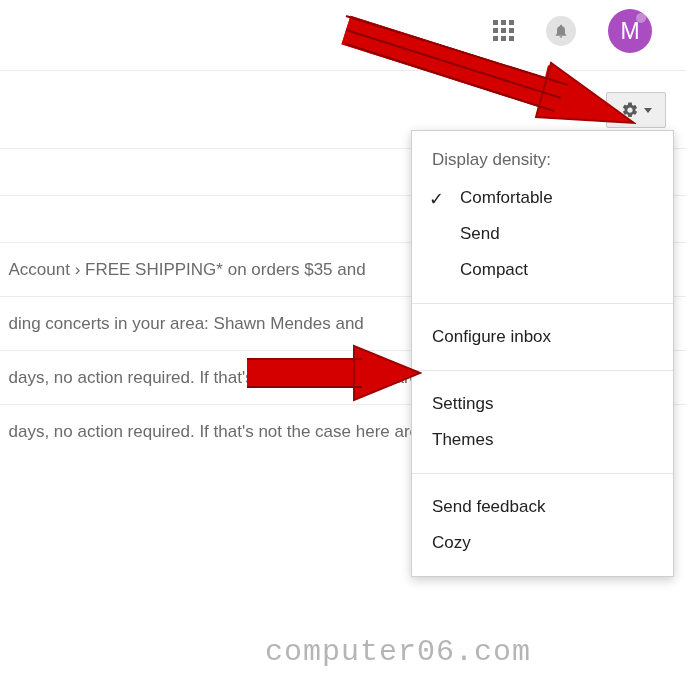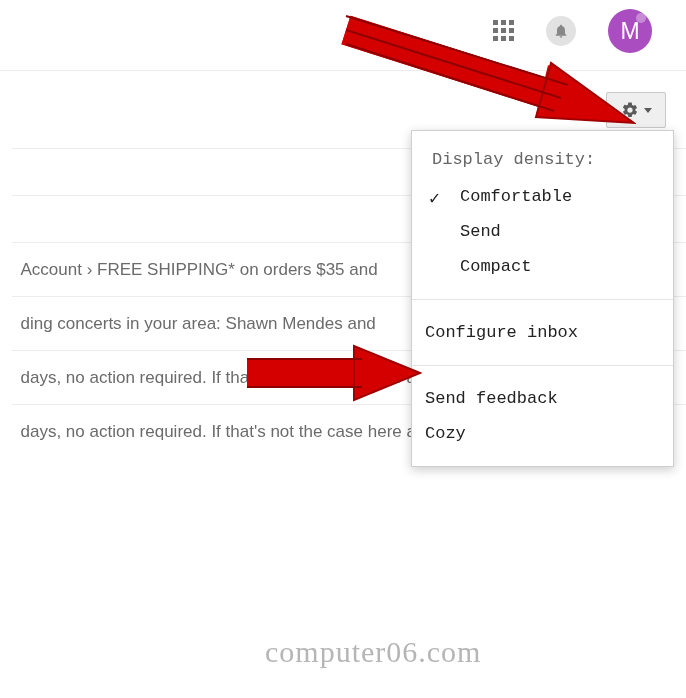--- a/index.html
+++ b/index.html
@@ -15,42 +15,42 @@
   .avatar { position: absolute; top: 9px; right: 34px; width: 44px; height: 44px; border-radius: 50%; background: #a94dc0; color: #fff; display:flex; align-items:center; justify-content:center; font-size: 23px; font-weight: 400; cursor:pointer; }
   .avatar .shine { position:absolute; top:4px; right:6px; width:10px; height:10px; border-radius:50%; background:rgba(255,255,255,0.35); }
 
   
   .toolbar { position: absolute; top: 70px; left: 0; right: 0; height: 78px; background: #fff; border-top: 1px solid #ececec; }
   .gear-btn { position: absolute; top: 92px; right: 20px; width: 60px; height: 36px; background: #efefef; border: 1px solid #c9c9c9; border-radius: 2px; display:flex; align-items:center; justify-content:center; gap:5px; cursor:pointer; }
   .gear-btn svg { width: 18px; height: 18px; fill: #5a5a5a; }
   .gear-btn .caret { width:0; height:0; border-left:4px solid transparent; border-right:4px solid transparent; border-top:5px solid #5a5a5a; }
 
   
-  .rows { position: absolute; top: 148px; left: 12px; right: 0; }
+  .rows { position: absolute; top: 148px; left: 0; right: 0; }
   .mail-row { height: 54px; border-top: 1px solid #ececec; background: #fff; display:flex; align-items:center; padding-left: 0; color:#6b6b6b; font-size:17px; white-space:nowrap; overflow:hidden; position:relative; }
   .mail-row .snippet { position:absolute; left:0; }
   .mail-row .time { position:absolute; right:22px; color:#6b6b6b; }
   .mail-row.blank { height: 47px; }
 
   
   .menu { position: absolute; top: 130px; left: 411px; width: 263px; background:#fff; border:1px solid #cfcfcf; box-shadow: 0 3px 10px rgba(0,0,0,0.2); z-index: 50; }
-  .menu-section { padding: 15px 0; border-bottom: 1px solid #e6e6e6; font-family: Liberation Mono, monospace; }
+  .menu-section { padding: 15px 0; border-bottom: 1px solid #e6e6e6; }
   .menu-section:last-child { border-bottom: none; }
   .menu-title { color:#666; font-size:17px; padding: 4px 20px 10px; }
   .menu-item { color:#222; font-size:17px; padding: 8px 20px 8px 48px; position:relative; cursor:pointer; }
-  .menu-item.noindent { padding-left: 13px; }
+  .menu-item.noindent { padding-left: 20px; }
   .menu-item .check { position:absolute; left:17px; top:8px; font-size:18px; color:#222; }
 
   
   .arrow1 { position:absolute; left: 336px; top: 5px; z-index: 100; }
   .arrow2 { position:absolute; left: 242px; top: 338px; z-index: 100; }
   .arrow1 svg, .arrow2 svg { display:block; }
 
   
-  .watermark { position:absolute; left: 265px; top: 635px; font-size: 30px; color: rgba(120,120,120,0.55); letter-spacing: 1px; font-family: Liberation Serif, serif; z-index:200; pointer-events:none; }
+  .watermark { position:absolute; left: 265px; top: 635px; font-size: 30px; color: rgba(120,120,120,0.55); letter-spacing: 1px; font-family: Liberation Mono, monospace; z-index:200; pointer-events:none; }
 </style>
 </head>
 <body>
 
 <div class="stage">
 
   <div class="topbar">
     <div class="apps-icon">
       <span></span>
         <span></span>
@@ -118,20 +118,28 @@
         <span>Compact</span>
       </div>
     </div>
     <div class="menu-section">
       <div class="menu-item noindent">
         <span>Configure inbox</span>
       </div>
     </div>
     <div class="menu-section">
       <div class="menu-item noindent">
+        <span>Settings</span>
+      </div>
+      <div class="menu-item noindent">
+        <span>Themes</span>
+      </div>
+    </div>
+    <div class="menu-section">
+      <div class="menu-item noindent">
         <span>Send feedback</span>
       </div>
       <div class="menu-item noindent">
         <span>Cozy</span>
       </div>
     </div>
   </div>
 
   <div class="arrow1">
     <svg width="300" height="130" viewBox="0 0 300 130">

